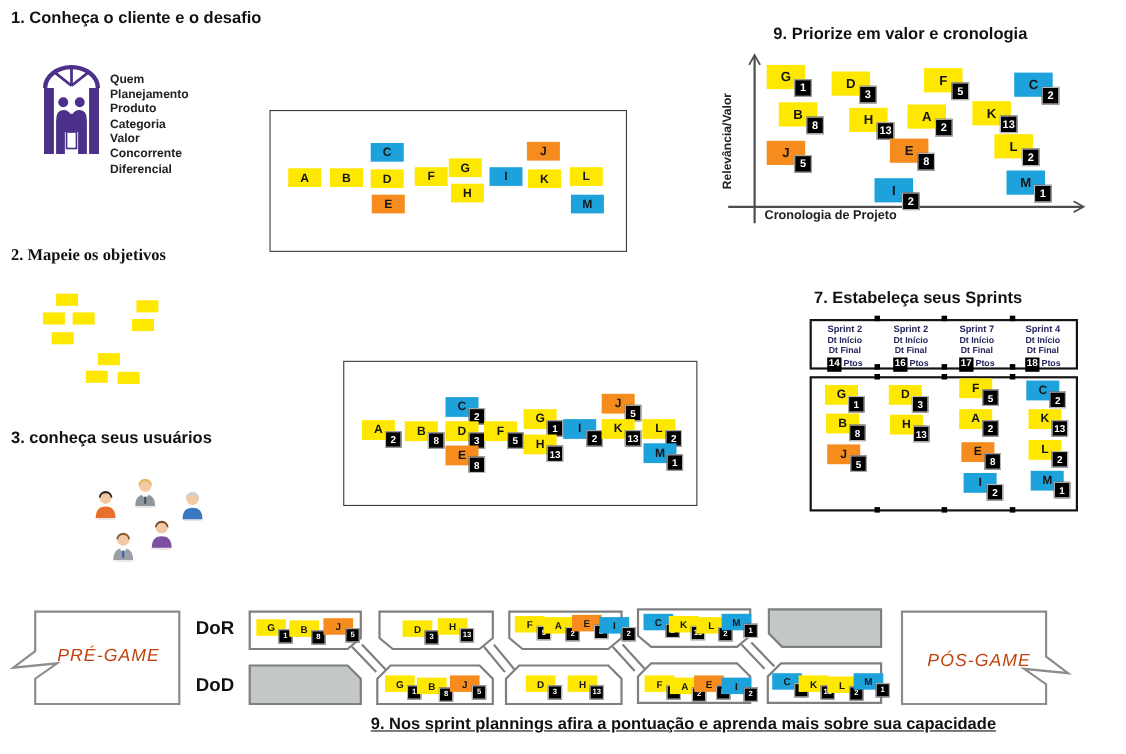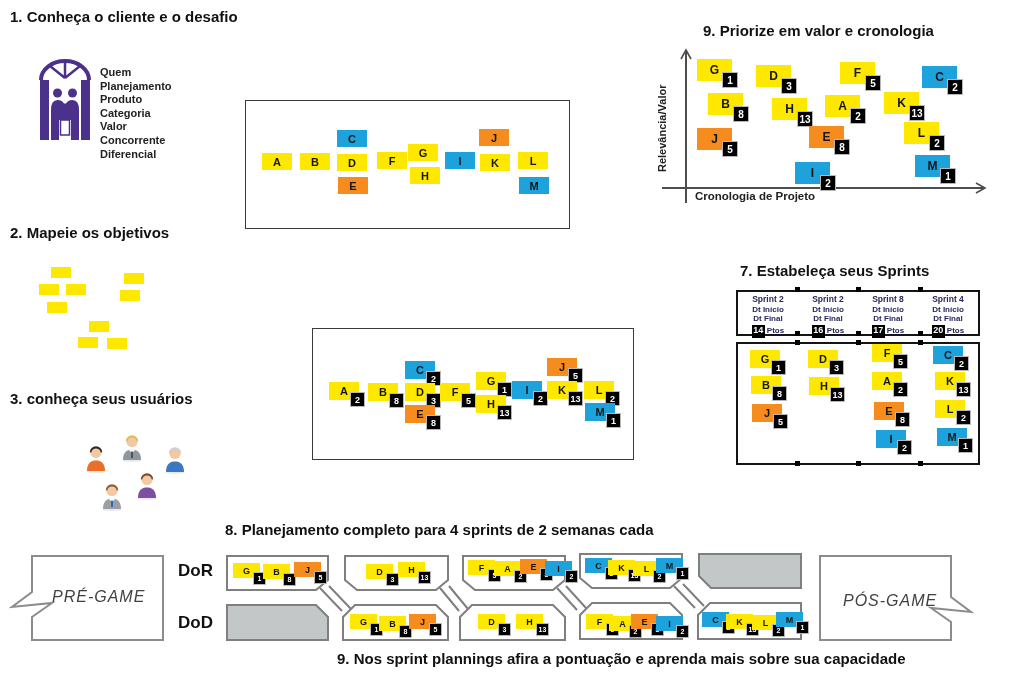--- a/index.html
+++ b/index.html
@@ -24,37 +24,36 @@
             box-sizing:border-box;display:flex;z-index:1;background:#fff;}
   .s7col{flex:1;text-align:center;font-size:8px;font-weight:bold;color:#26265e;line-height:9.6px;padding-top:3px;}
   .s7col .sname{font-size:8.5px;}
   .ptsrow{display:flex;align-items:center;justify-content:center;margin-top:1px;}
   .pbadge{background:#000;color:#fff;width:13px;height:13px;display:flex;align-items:center;justify-content:center;
           font-size:9px;font-weight:bold;margin-right:2px;}
   .s7body{position:absolute;left:736px;top:342px;width:244px;height:123px;border:2px solid #141414;
           box-sizing:border-box;background:#fff;z-index:1;}
   .pin{position:absolute;width:5px;height:5px;background:#000;z-index:2;}
   
-  .gamelabel{position:absolute;font-size:16px;font-style:italic;color:#404040;letter-spacing:1px;z-index:2;white-space:nowrap;}
+  .gamelabel{position:absolute;font-size:16px;font-style:italic;color:#c2410c;letter-spacing:1px;z-index:2;white-space:nowrap;}
   .rowlabel{position:absolute;font-size:17px;font-weight:bold;color:#111;z-index:2;}
   .person{position:absolute;z-index:2;}
   svg.layer{position:absolute;z-index:1;}
 </style>
 </head>
 <body>
 
 <div id="page">
 
   <div class="title" style="left:10px;top:8px;">1. Conheça o cliente e o desafio</div>
-  <div class="title" style="left:10px;top:224px;">2. Mapeie os objetivos</div>
+  <div class="title" style="left:10px;top:224px;font-family:Liberation Serif, serif;">2. Mapeie os objetivos</div>
   <div class="title" style="left:10px;top:390px;">3. conheça seus usuários</div>
   <div class="title" style="left:703px;top:22px;">9. Priorize em valor e cronologia</div>
   <div class="title" style="left:740px;top:262px;">7. Estabeleça seus Sprints</div>
-  <div class="title" style="left:225px;top:521px;">8. Planejamento completo para 4 sprints de 2 semanas cada</div>
-  <div class="title" style="left:337px;top:650px;">9. Nos sprint plannings afira a pontuação e aprenda mais sobre sua capacidade</div>
+  <div class="title" style="left:337px;top:650px;text-decoration:underline;">9. Nos sprint plannings afira a pontuação e aprenda mais sobre sua capacidade</div>
 
   <svg class="layer" style="left:38px;top:58px;" width="54" height="84" viewBox="0 0 54 84">
     <path d="M3,22 A24,19 0 0 1 51,22" fill="#fff" stroke="#4B3189" stroke-width="4"></path>
     <path d="M27,20 V4 M27,20 L12,8 M27,20 L42,8" stroke="#4B3189" stroke-width="2.5" fill="none"></path>
     <rect x="2" y="22" width="9" height="60" fill="#4B3189"></rect>
     <rect x="43" y="22" width="9" height="60" fill="#4B3189"></rect>
     <circle cx="19.5" cy="35" r="4.5" fill="#4B3189"></circle>
     <circle cx="34.5" cy="35" r="4.5" fill="#4B3189"></circle>
     <path d="M13,82 V52 Q13,42 19.5,42 Q25,42 26.5,47 H27.5 Q29,42 34.5,42 Q41,42 41,52 V82 H33 V62 H21 V82 Z" fill="#4B3189"></path>
     <rect x="24" y="45.5" width="6" height="3.5" fill="#4B3189"></rect>
@@ -294,34 +293,34 @@
     <div class="s7col">
       <div class="sname">Sprint 2</div>
       <div>Dt Início</div>
       <div>Dt Final</div>
       <div class="ptsrow">
           <span class="pbadge">16</span>
           <span>Ptos</span>
         </div>
     </div>
     <div class="s7col">
-      <div class="sname">Sprint 8</div>
+      <div class="sname">Sprint 7</div>
       <div>Dt Início</div>
       <div>Dt Final</div>
       <div class="ptsrow">
           <span class="pbadge">17</span>
           <span>Ptos</span>
         </div>
     </div>
     <div class="s7col">
       <div class="sname">Sprint 4</div>
       <div>Dt Início</div>
       <div>Dt Final</div>
       <div class="ptsrow">
-          <span class="pbadge">20</span>
+          <span class="pbadge">18</span>
           <span>Ptos</span>
         </div>
     </div>
   </div>
   <div class="s7body"></div>
   <div>
       <div class="note" style="left: 750px; top: 350px; width: 30px; height: 18px; background: rgb(255, 232, 0);">
         <span class="nl" style="font-size: 11px;">G</span>
         <span class="badge" style="width: 13px; height: 13px; font-size: 9px;">1</span>
       </div>

